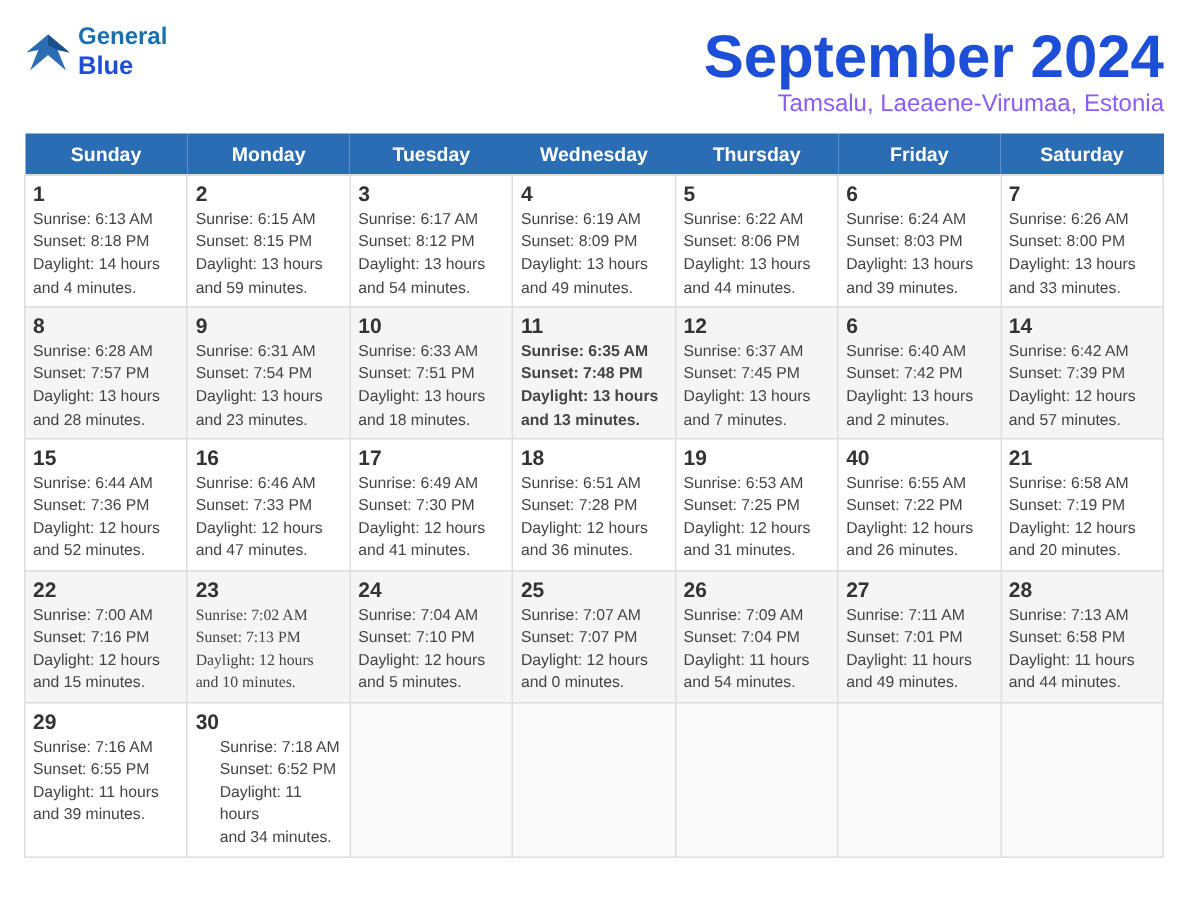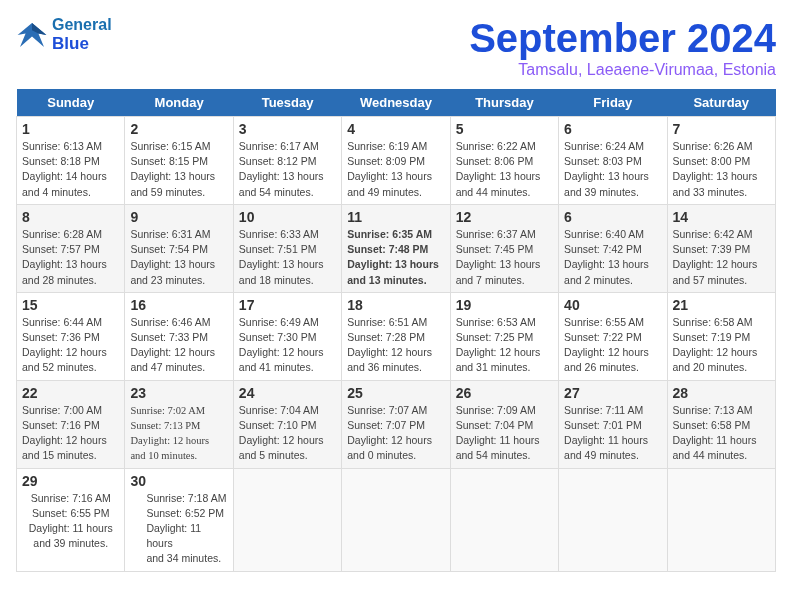--- a/index.html
+++ b/index.html
@@ -315,21 +315,21 @@
           <span class="day-num">28</span>
           <div class="day-info" style="white-space: pre-line;">Sunrise: 7:13 AM
 Sunset: 6:58 PM
 Daylight: 11 hours
 and 44 minutes.</div>
         </td>
       </tr>
       <tr>
         <td>
           <span class="day-num">29</span>
-          <div class="day-info" style="white-space: pre-line; text-align: center;">Sunrise: 7:16 AM
+          <div class="day-info" style="white-space: pre-line;">Sunrise: 7:16 AM
 Sunset: 6:55 PM
 Daylight: 11 hours
 and 39 minutes.</div>
         </td>
         <td>
           <span class="day-num">30</span>
           <div class="day-info" style="white-space: pre-line; margin-left: 16px;">Sunrise: 7:18 AM
 Sunset: 6:52 PM
 Daylight: 11 hours
 and 34 minutes.</div>

